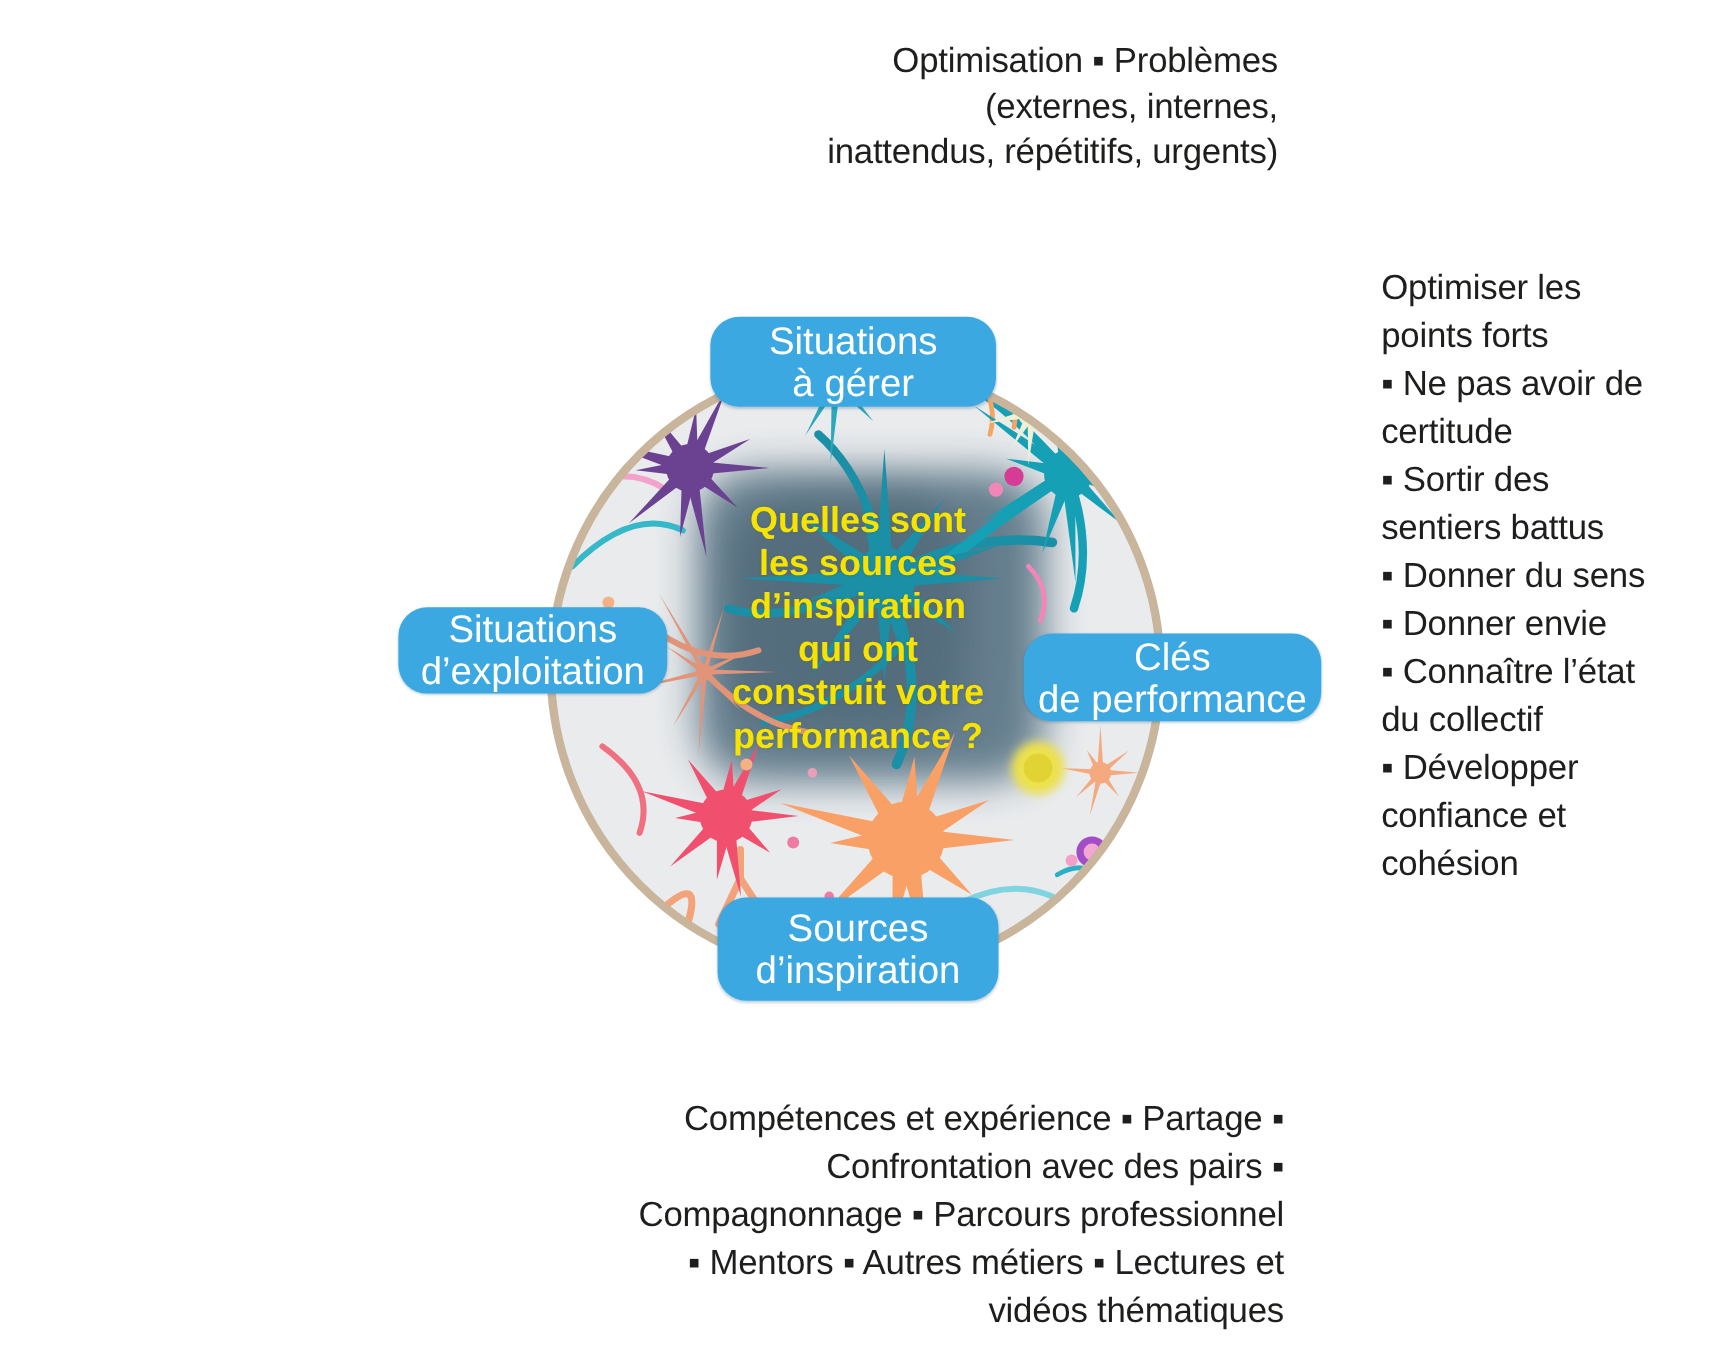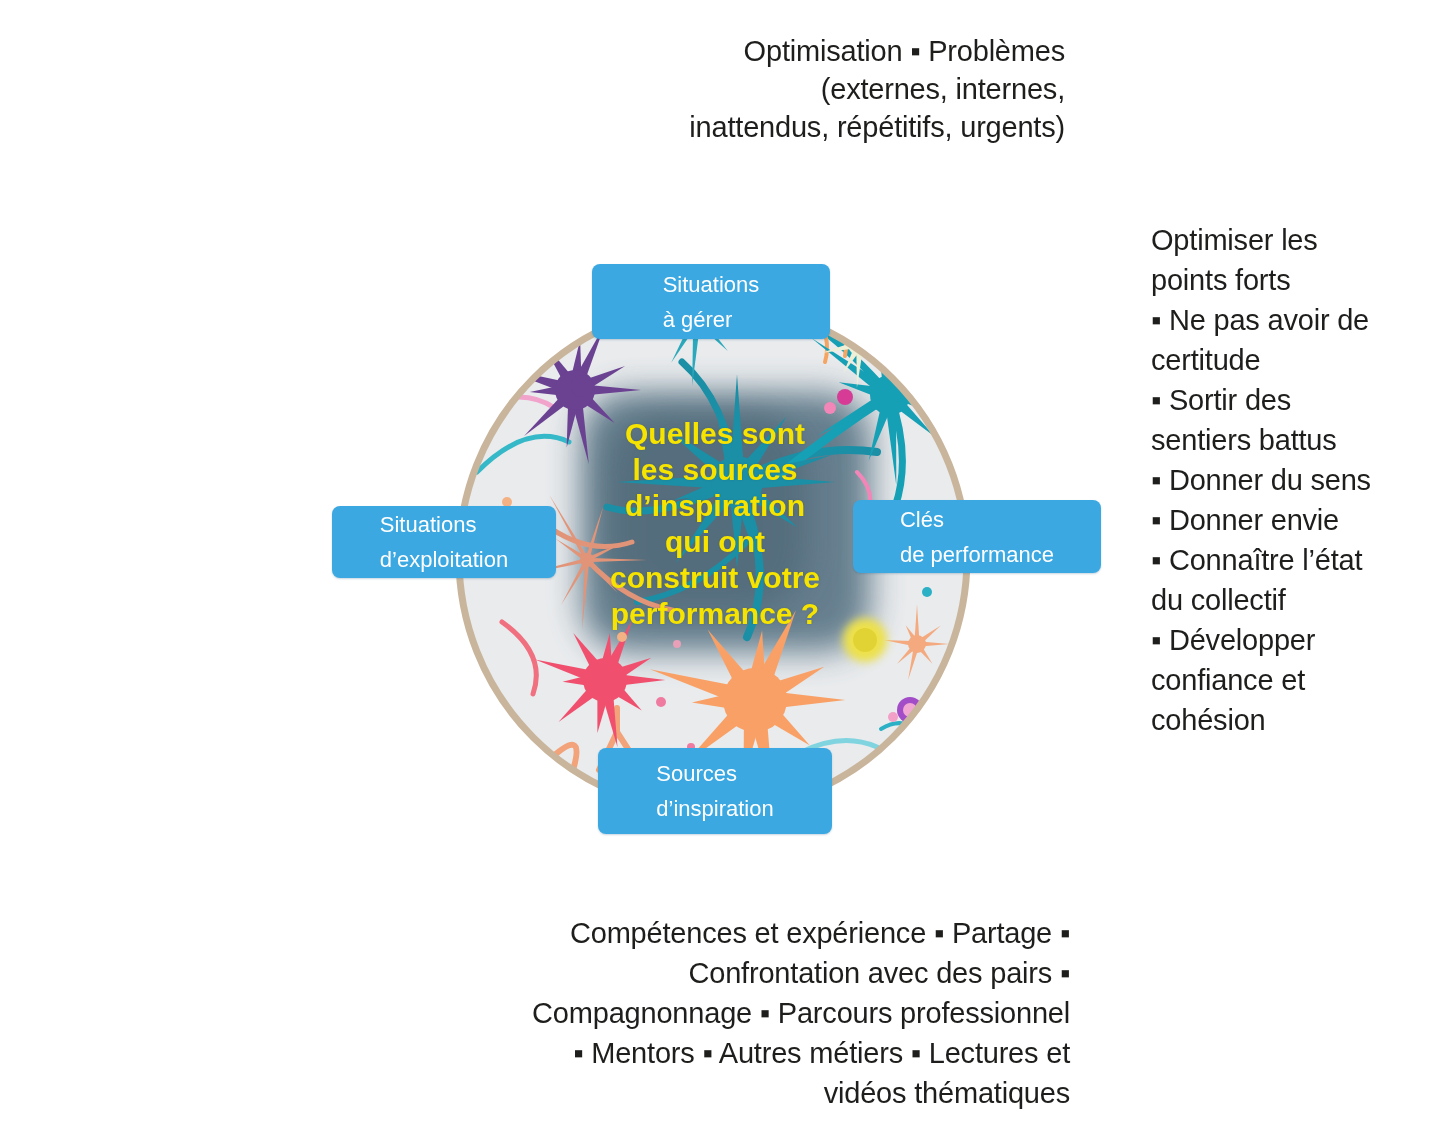--- a/index.html
+++ b/index.html
@@ -10,28 +10,28 @@
   .annotation{
     position:absolute;font-size:29px;line-height:40px;letter-spacing:-0.2px;
     color:#1e1e1c;white-space:pre-line;
   }
   .annotation.center{text-align:right;}
   #annotation-top{left:365px;top:32px;width:700px;line-height:38px;}
   #annotation-left{left:28px;top:243px;width:305px;}
   #annotation-right{left:1151px;top:220px;width:285px;}
   #annotation-bottom{left:360px;top:913px;width:710px;}
   .node{
-    position:absolute;background:#3BA8E1;color:#ffffff;border-radius:8px;
-    display:flex;align-items:center;justify-content:center;
-    font-size:22px;line-height:35px;white-space:pre-line;
+    position:absolute;background:#3BA8E1;color:#ffffff;border-radius:24px;
+    display:flex;align-items:center;justify-content:center;text-align:center;
+    font-size:32px;line-height:35px;white-space:pre-line;
     box-shadow:0 1px 2px rgba(30,90,130,0.25);
   }
   #node-top{left:592px;top:264px;width:238px;height:75px;}
   #node-left{left:332px;top:506px;width:224px;height:72px;}
-  #node-right{left:853px;top:500px;width:248px;height:73px;}
+  #node-right{left:853px;top:528px;width:248px;height:73px;}
   #node-bottom{left:598px;top:748px;width:234px;height:86px;}
   #circle-art{position:absolute;left:447px;top:292px;width:532px;height:532px;}
   #center-question{
     position:absolute;left:565px;top:416px;width:300px;text-align:center;
     font-size:30px;line-height:36px;font-weight:bold;color:#F6E400;
     white-space:pre-line;text-shadow:0 0 2px rgba(60,80,90,0.35);
   }
 </style>
 </head>
 <body>

